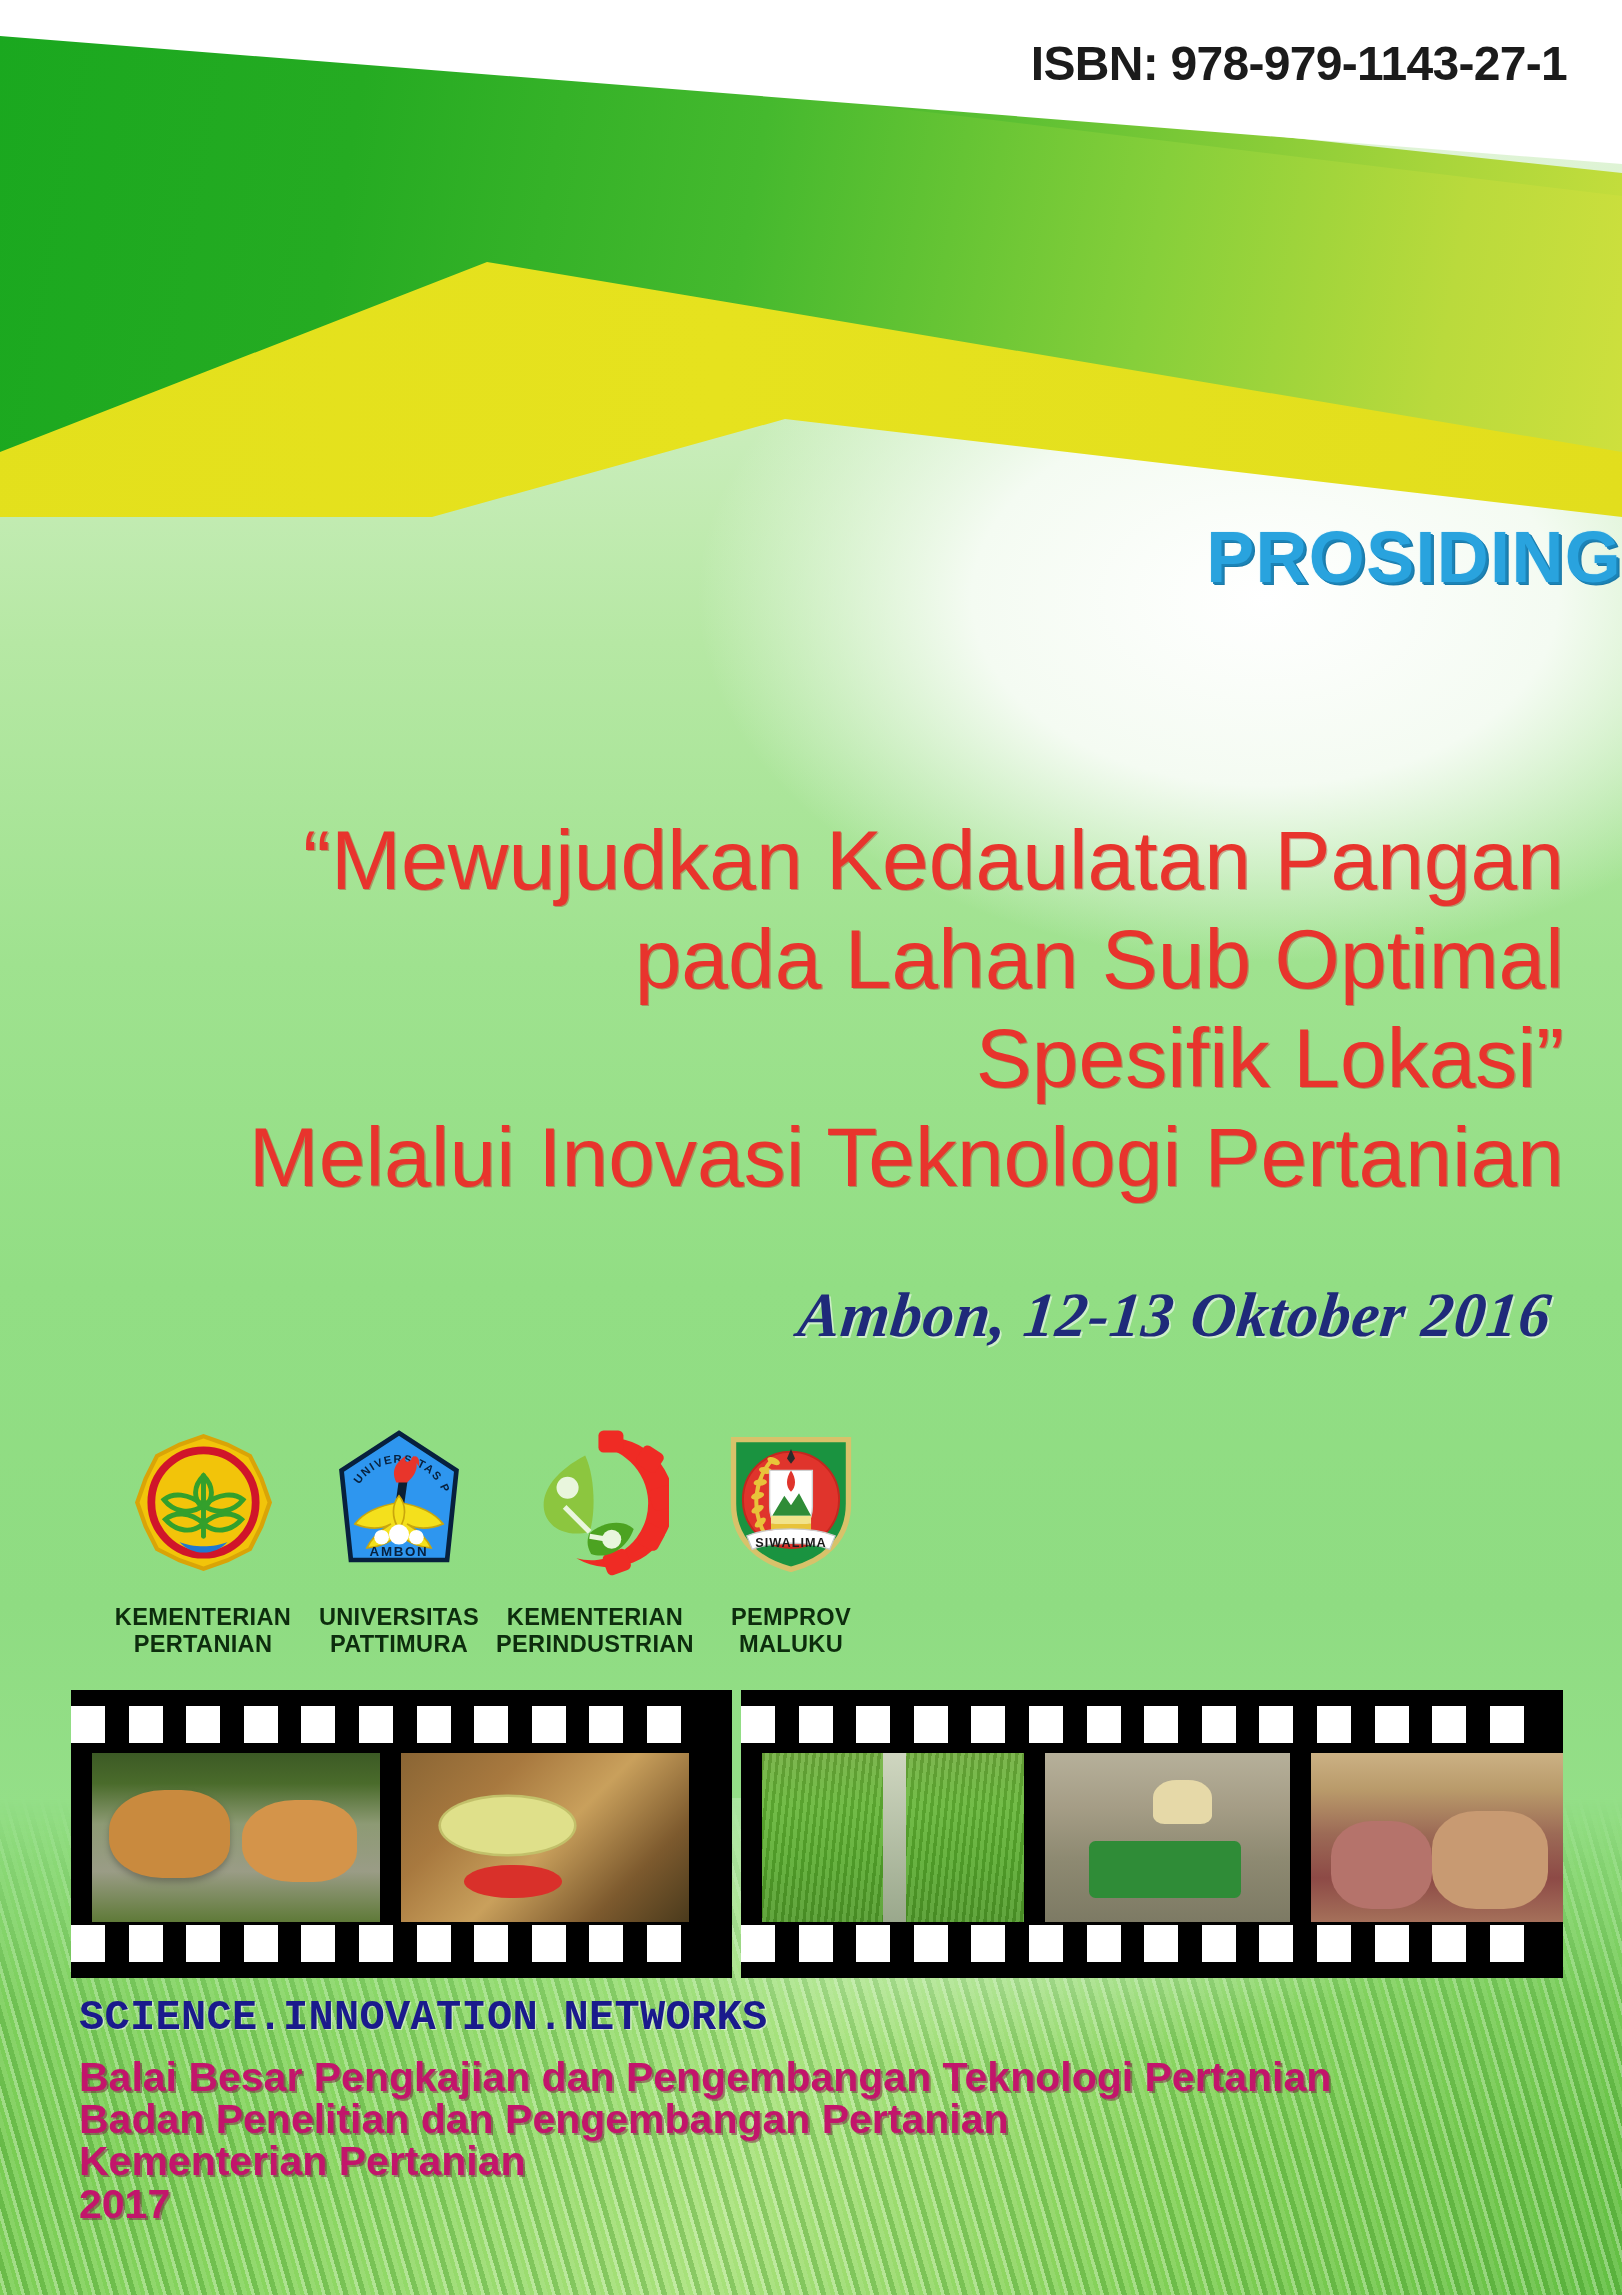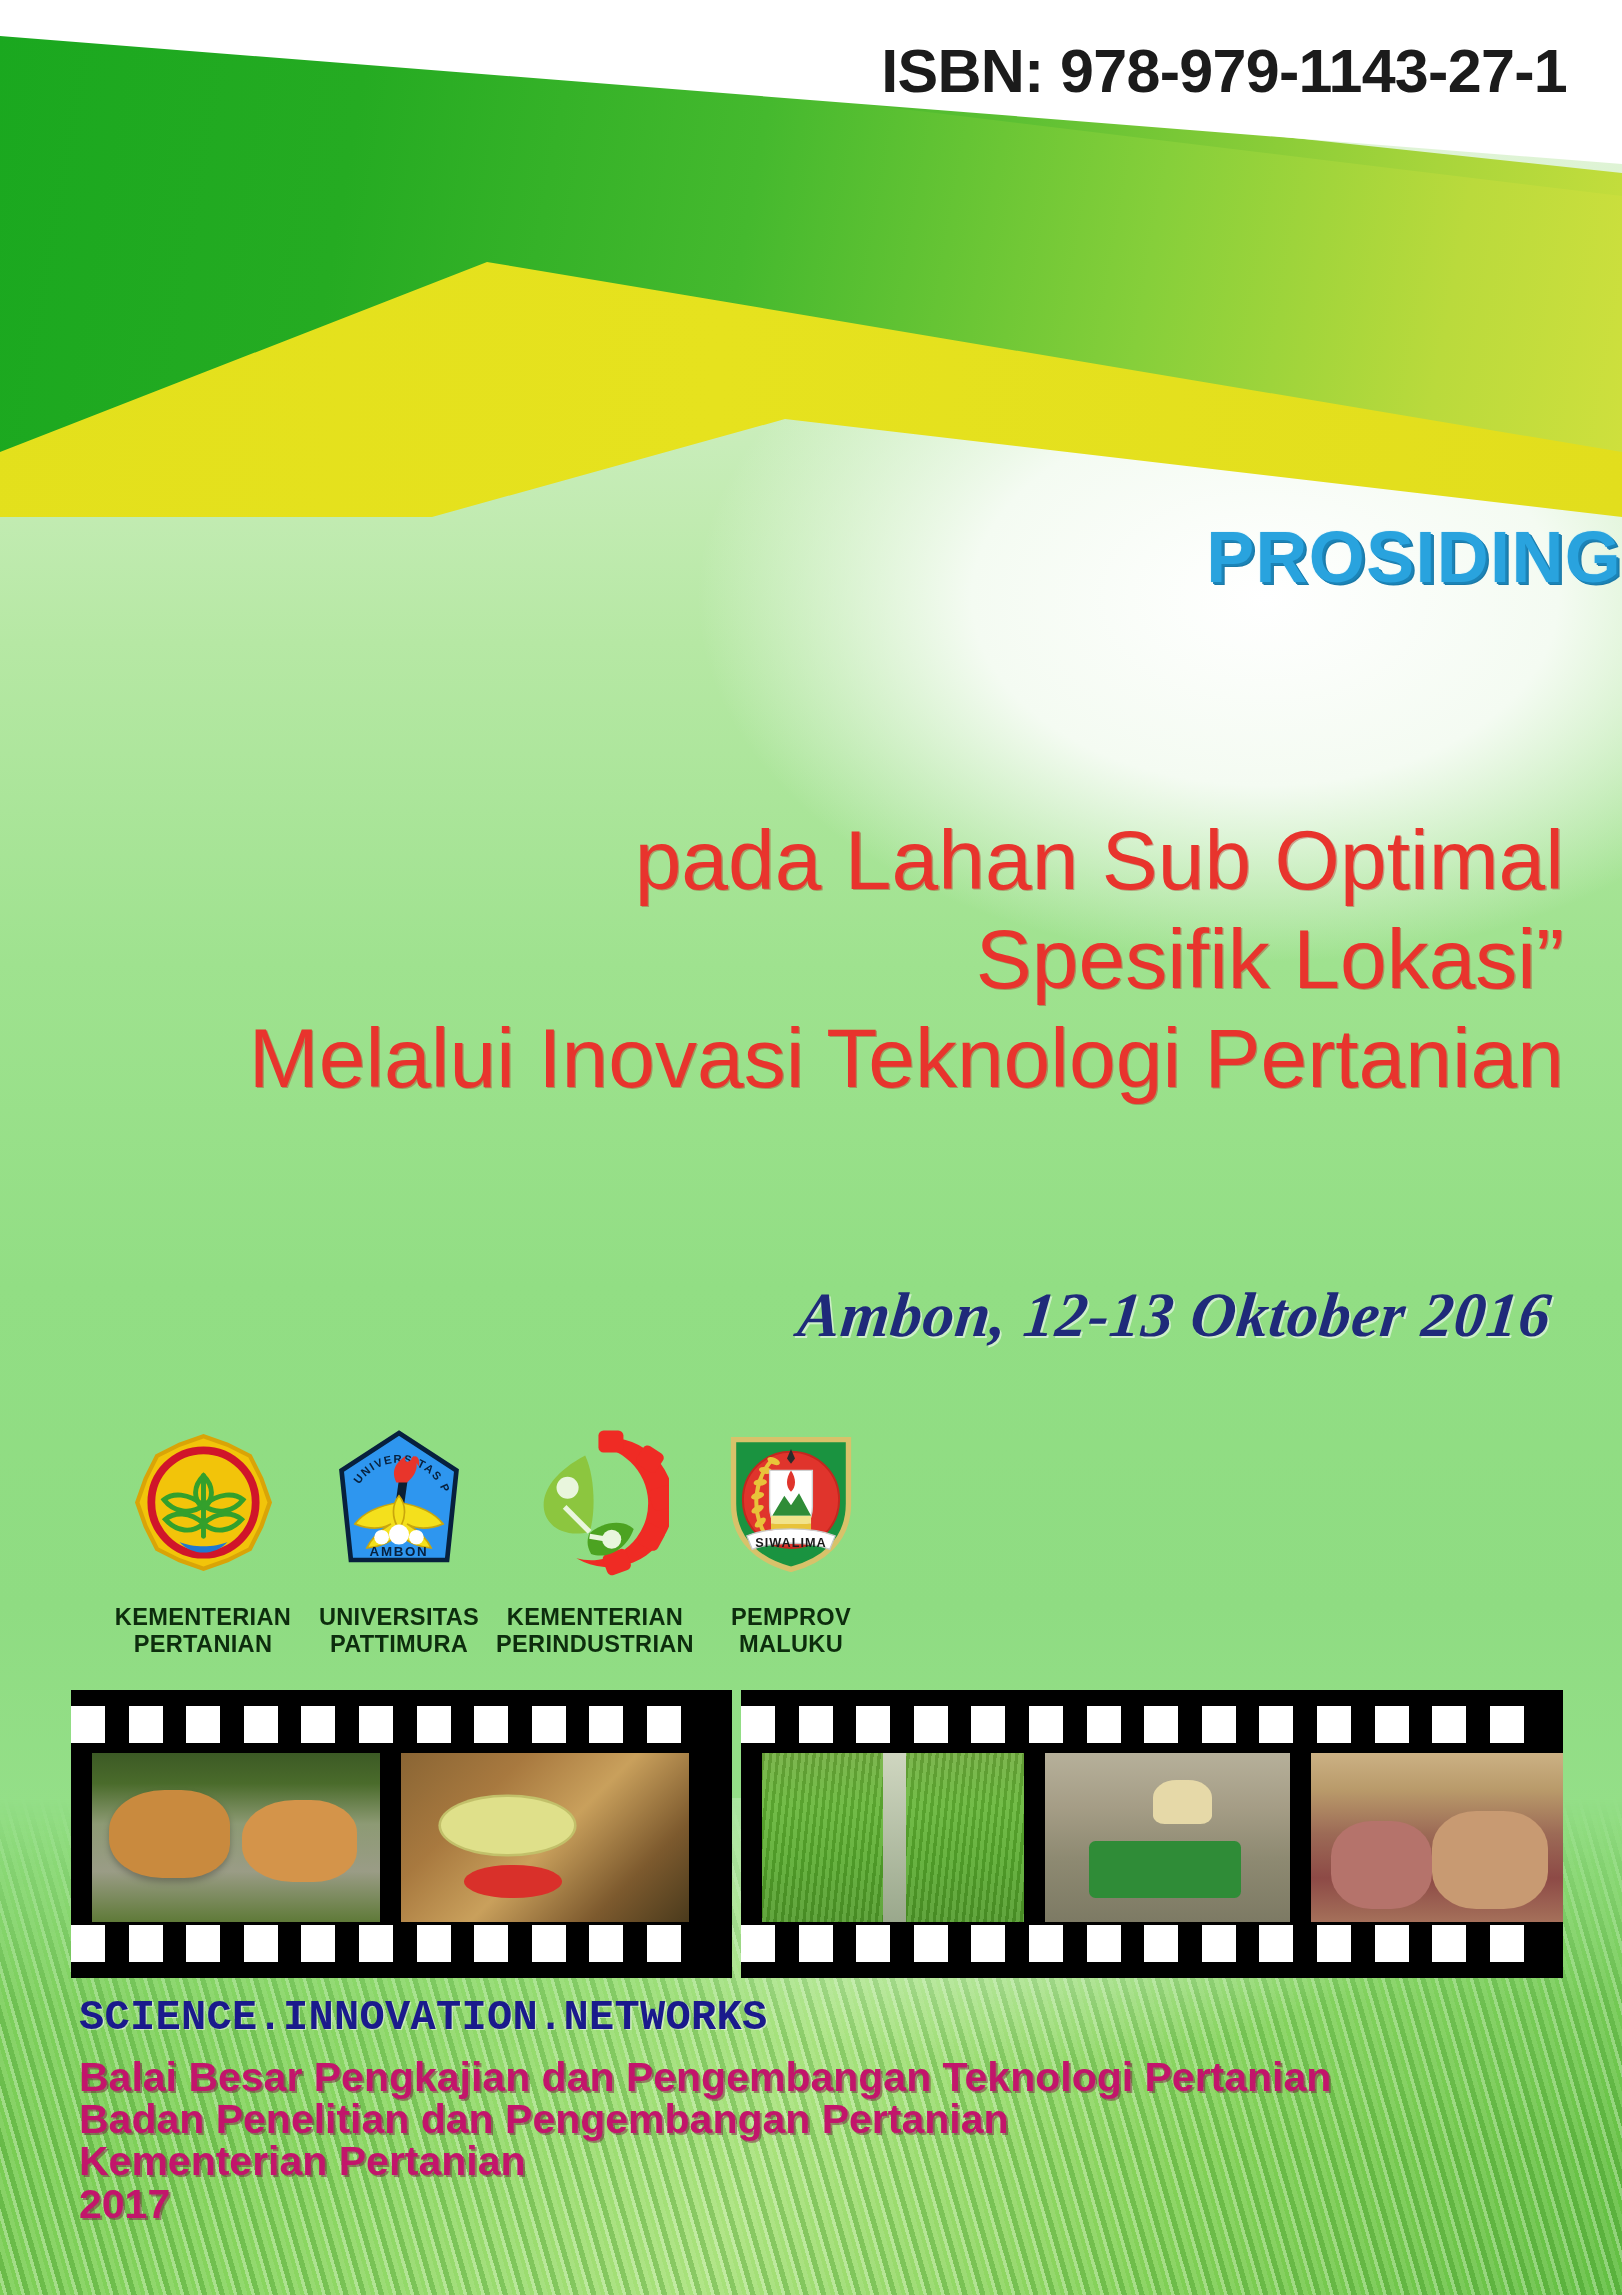--- a/index.html
+++ b/index.html
@@ -43,21 +43,21 @@
   #whitewedge{
     left:0;top:0;width:1622px;height:275px;
     background:linear-gradient(180deg,#ffffff 0%,#ffffff 70%,#fbfefa 100%);
     clip-path:polygon(0 0, 1622px 0, 1622px 164px, 0 36px);
   }
 
   
   #isbn{
     position:absolute;left:0;top:36px;width:1567px;
     text-align:right;
-    font-size:61px;font-weight:bold;
+    font-size:48px;font-weight:bold;
     color:#1b1b1b;
     letter-spacing:-0.7px;
     font-family:"Liberation Sans",sans-serif;
   }
 
   
   #title-block{
     position:absolute;left:0;top:517px;width:1622px;text-align:center;
   }
   .title-line{
@@ -201,20 +201,21 @@
   <div id="palm"></div>
   <div id="palm-hl"></div>
 
   <div id="isbn">ISBN: 978-979-1143-27-1</div>
 
   <div id="title-block">
     <div class="title-line">PROSIDING</div>
   </div>
 
   <div id="theme">
+    <div class="theme-line">“Mewujudkan Kedaulatan Pangan</div>
     <div class="theme-line">pada Lahan Sub Optimal</div>
     <div class="theme-line">Spesifik Lokasi”</div>
     <div class="theme-line">Melalui Inovasi Teknologi Pertanian</div>
   </div>
 
   <div id="date">Ambon, 12-13 Oktober 2016</div>
 
   <div id="logos">
 
     <div class="logo-cell">

